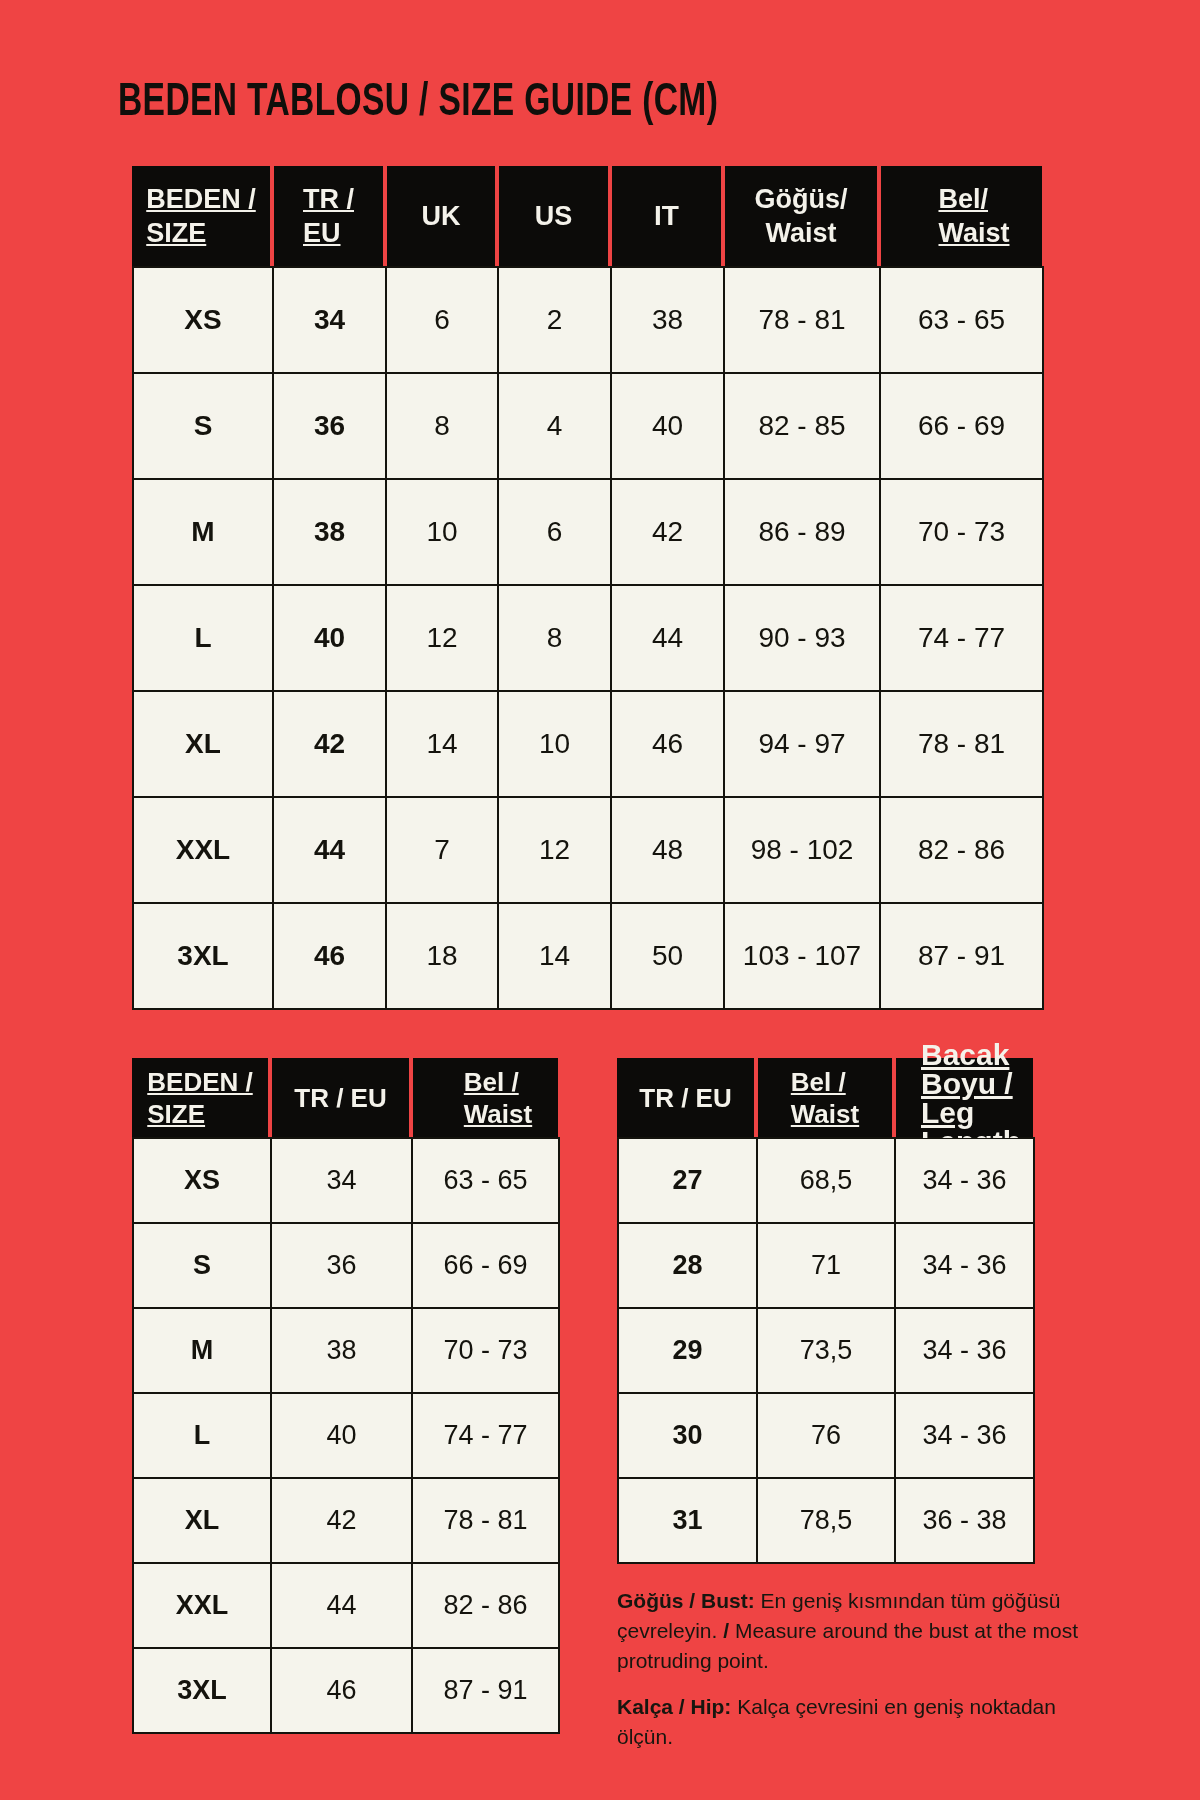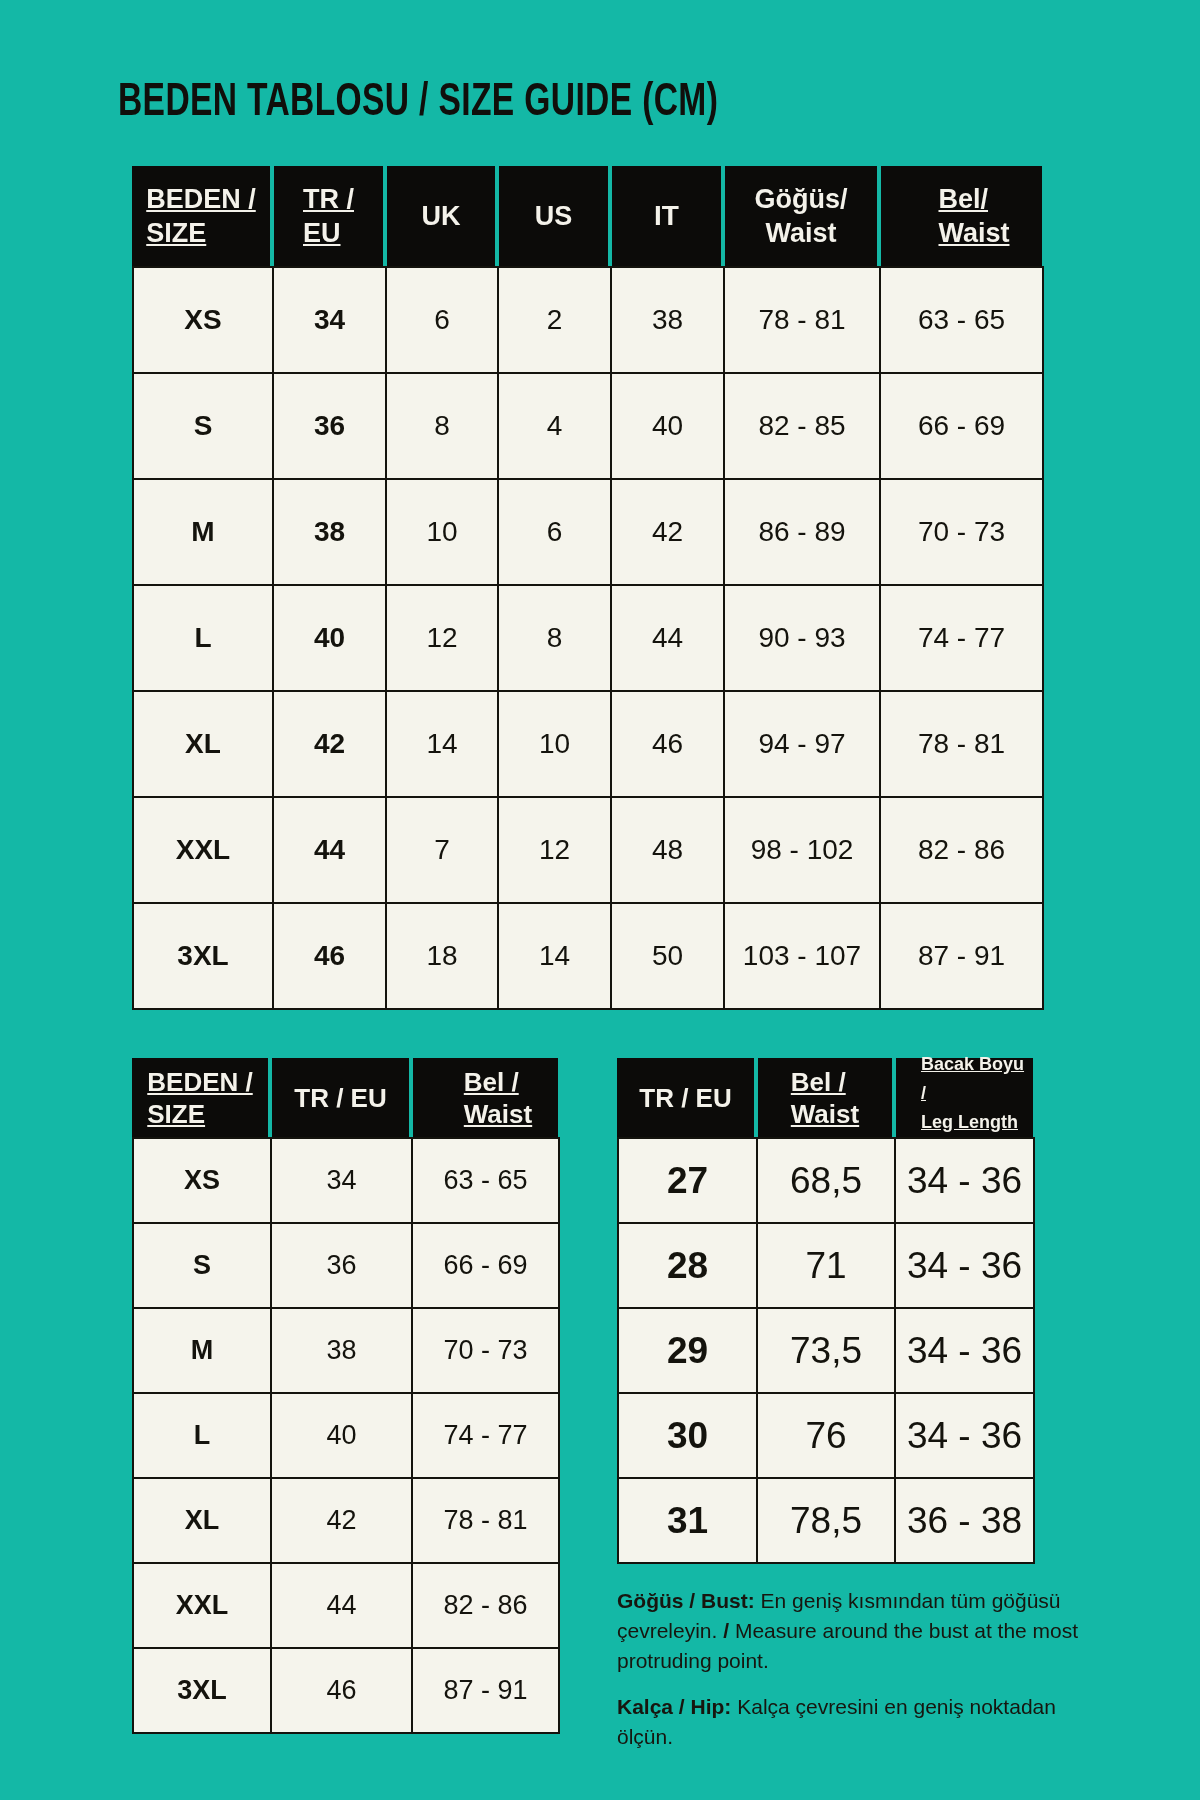--- a/index.html
+++ b/index.html
@@ -1,20 +1,20 @@
 <!DOCTYPE html>
 <html><head>
 <meta charset="utf-8">
 <style>
   html,body { margin:0; padding:0; }
   .canvas {
     position: relative;
     width: 1200px;
     height: 1800px;
-    background: #14b8a6;
+    background: #ef4444;
     font-family: "Liberation Sans", sans-serif;
     color: #14130D;
     overflow: hidden;
   }
   .title {
     position: absolute;
     left: 118px;
     top: 72px;
     font-size: 46px;
     font-weight: bold;
@@ -67,23 +67,23 @@
   .tbl-waist { left: 132px; top: 1058px; }
   .tbl-waist .grid  { grid-template-columns: 138px 141px 147px; }
   .tbl-waist .thead .hc { height: 79px; font-size: 26px; line-height: 32px; }
   .tbl-waist .tbody { grid-auto-rows: 85px; }
   .tbl-waist .bc { font-size: 27px; }
 
   
   .tbl-leg { left: 617px; top: 1058px; }
   .tbl-leg .grid  { grid-template-columns: 139px 138px 139px; }
   .tbl-leg .thead .hc { height: 79px; font-size: 26px; line-height: 32px; }
-  .tbl-leg .hc.small { font-size: 18px; line-height: 29px; align-items: flex-end; }
+  .tbl-leg .hc.small { font-size: 30px; line-height: 29px; }
   .tbl-leg .tbody { grid-auto-rows: 85px; }
-  .tbl-leg .bc { font-size: 37px; }
+  .tbl-leg .bc { font-size: 27px; }
 
   
   .notes {
     position: absolute;
     left: 617px;
     top: 1570px;
     width: 482px;
     font-size: 21px;
     line-height: 30px;
     color: #17160F;

